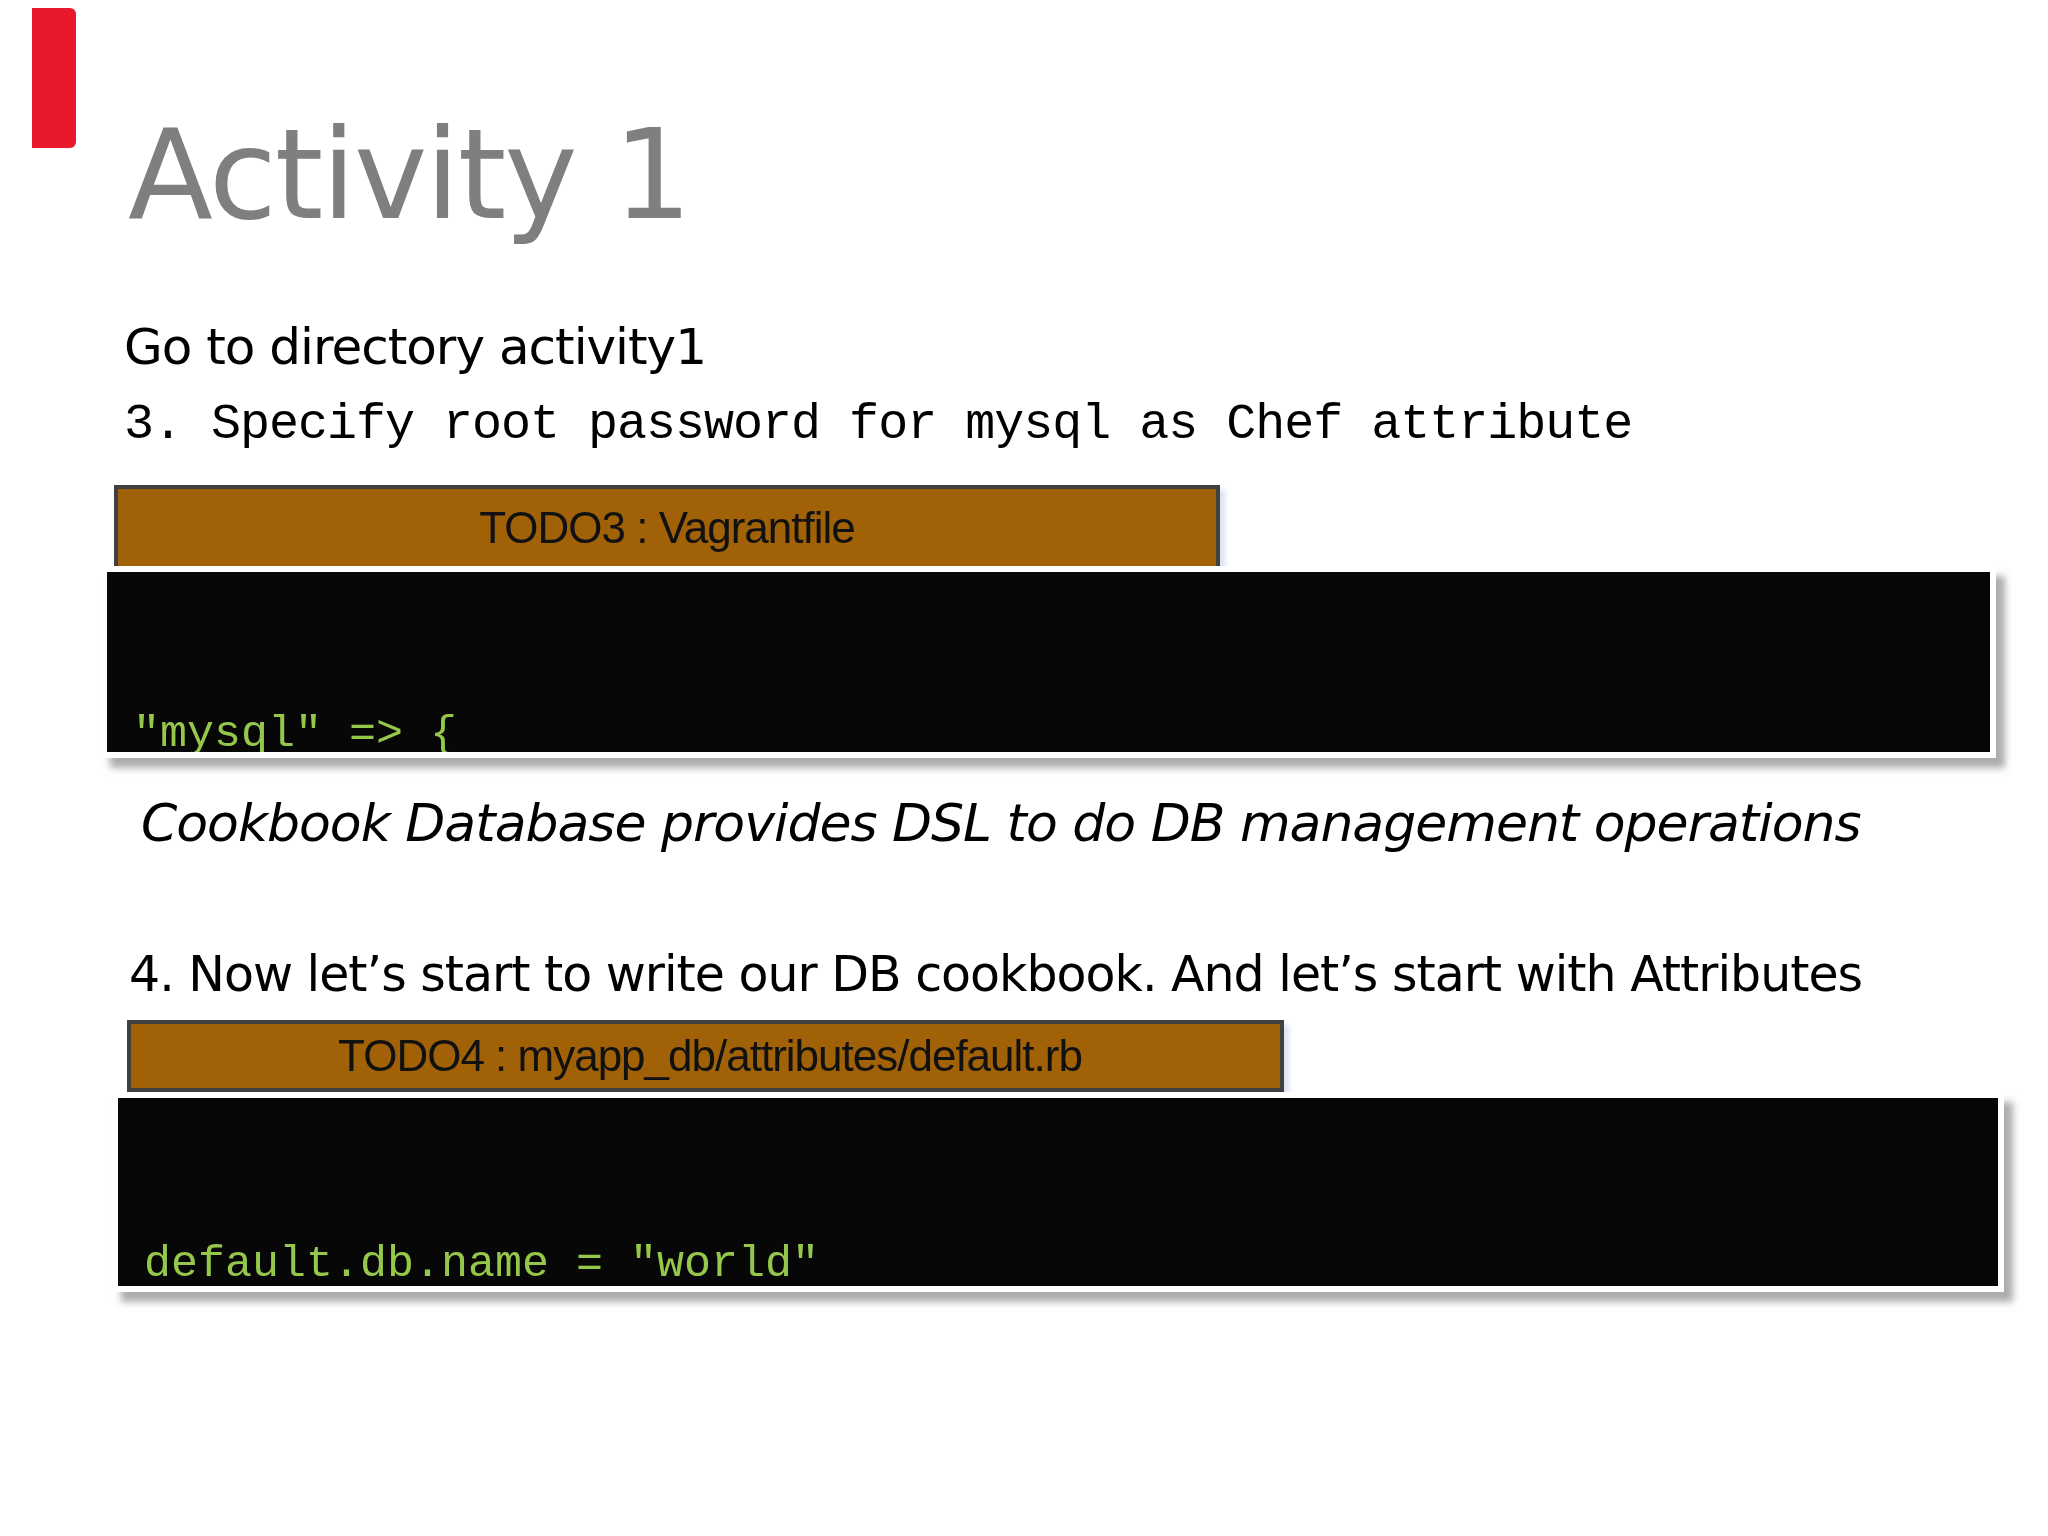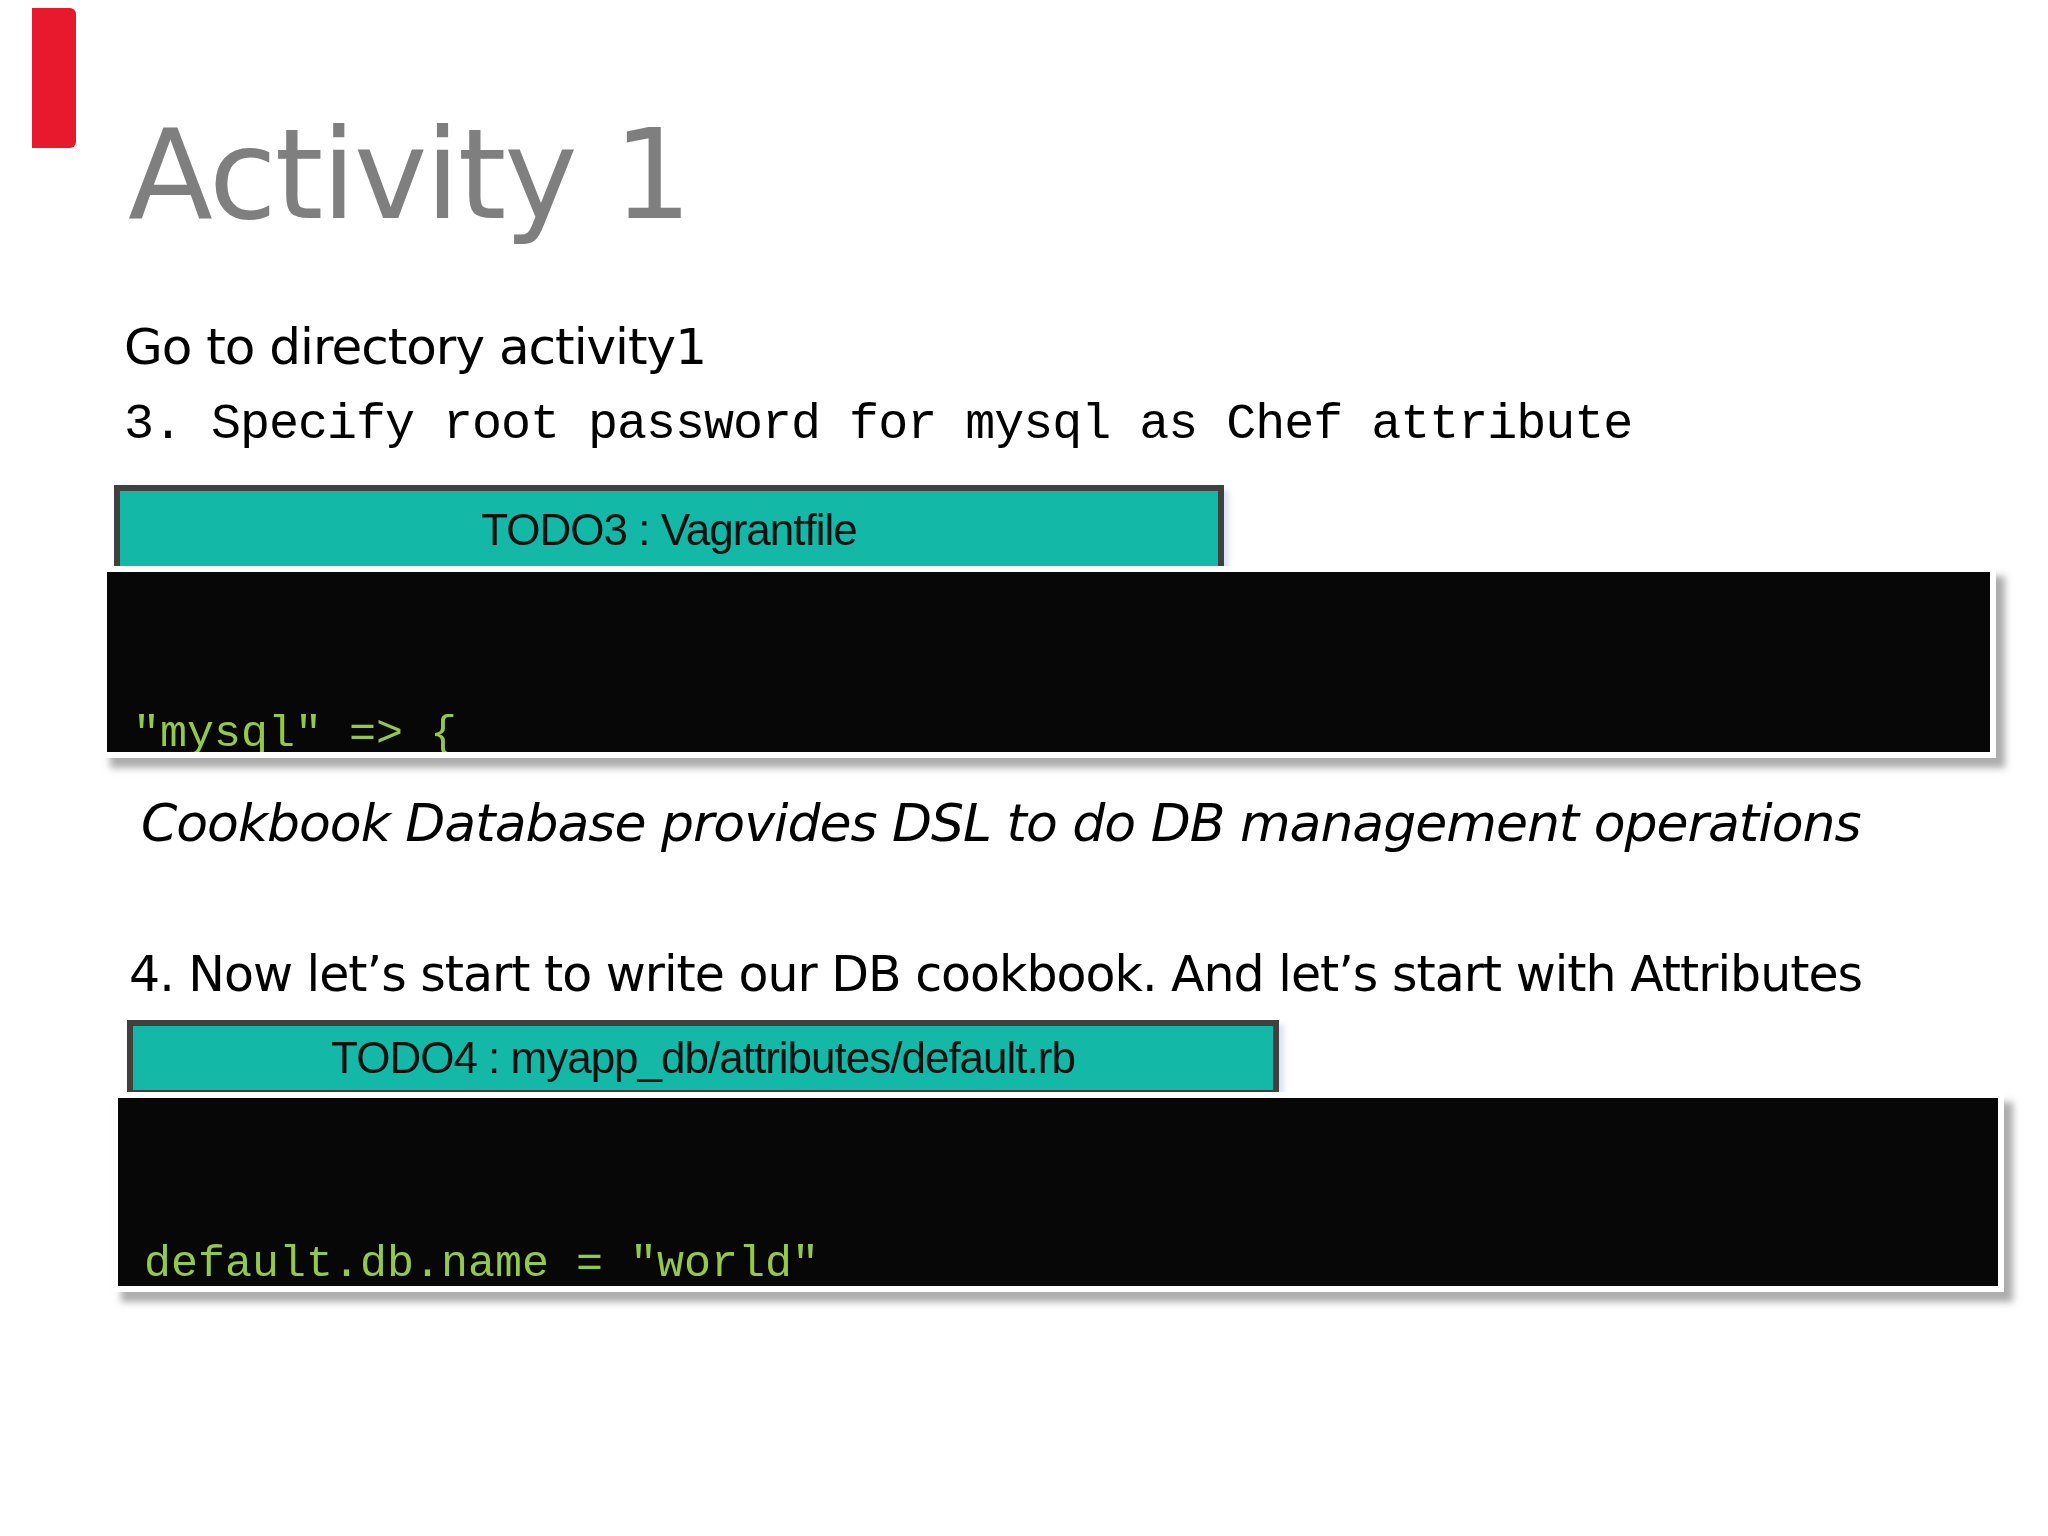--- a/index.html
+++ b/index.html
@@ -39,29 +39,29 @@
   }
   .hand.italic { font-style: italic; }
   .line-goto  { left: 92px; top: 312px; }
   .line-step3 { left: 92px; top: 390px; font-family: Liberation Mono, monospace; }
   .line-note  { left: 109px; top: 788px; font-size: 52px; }
   .line-step4 { left: 97px; top: 940px; font-size: 49px; }
   .summary    { left: 92px; top: 1322px; line-height: 74px; }
 
   
   .todo-box {
-    background: #14b8a6;
-    border: 6px solid #404040;
+    background: #a16207;
+    border: 4px solid #404040;
     box-shadow: 5px 5px 5px rgba(110,145,190,0.25);
     display: flex; align-items: center; justify-content: center;
     z-index: 1;
     text-align: right;
   }
   .todo3-box { left: 82px; top: 485px; width: 1098px; height: 78px; }
-  .todo4-box { left: 95px; top: 1020px; width: 1140px; height: 64px; }
+  .todo4-box { left: 95px; top: 1020px; width: 1140px; height: 64px; padding-left: 9px; }
   .todo-label {
     font-family: "Liberation Sans", sans-serif;
     font-size: 44px;
     color: #111111;
     letter-spacing: -1px;
     white-space: nowrap;
   }
 
   
   .code-frame {

